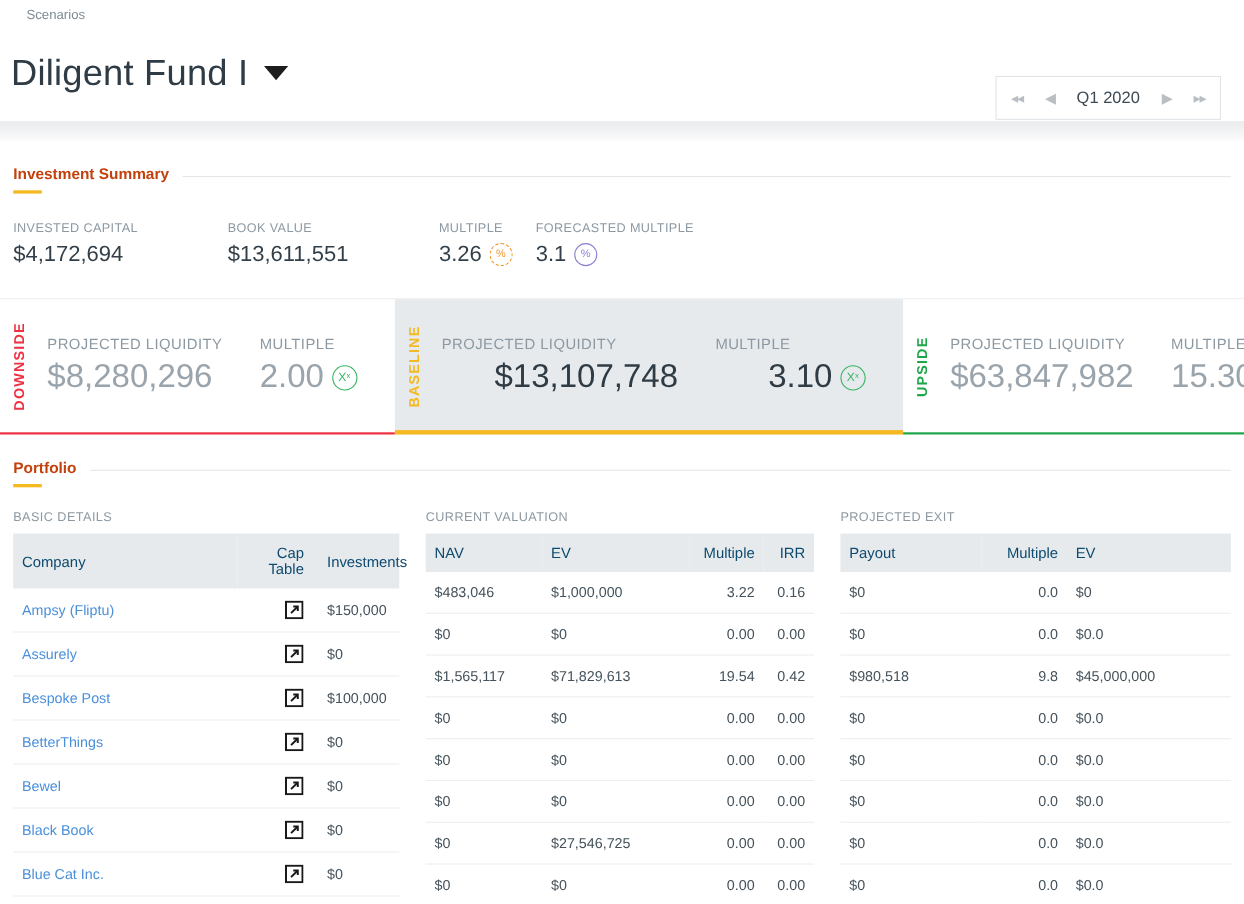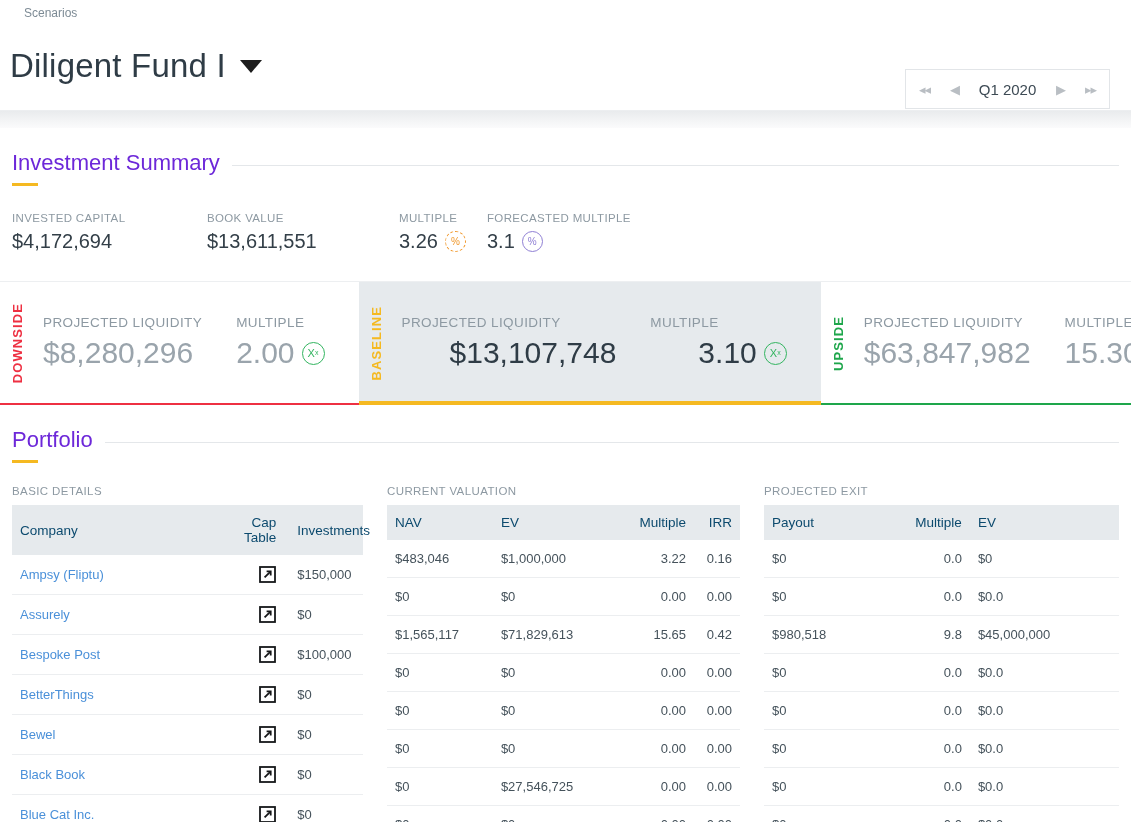--- a/index.html
+++ b/index.html
@@ -78,23 +78,23 @@
   
   .section {
     padding: 0 12px;
   }
   .sec-head {
     display: flex;
     align-items: center;
     padding-top: 22px;
   }
   .sec-title {
-    font-size: 22px;
-    font-weight: 400;
-    color: #6d28d9;
+    font-size: 14px;
+    font-weight: 700;
+    color: #c2410c;
     white-space: nowrap;
     padding-right: 12px;
   }
   .sec-rule {
     flex: 1;
     height: 1px;
     background: #e4e7ea;
     margin-top: 4px;
   }
   .sec-underline {
@@ -492,21 +492,21 @@
           </tr>
           <tr>
             <td>$0</td>
             <td>$0</td>
             <td class="num">0.00</td>
             <td class="num">0.00</td>
           </tr>
           <tr>
             <td>$1,565,117</td>
             <td>$71,829,613</td>
-            <td class="num">15.65</td>
+            <td class="num">19.54</td>
             <td class="num">0.42</td>
           </tr>
           <tr>
             <td>$0</td>
             <td>$0</td>
             <td class="num">0.00</td>
             <td class="num">0.00</td>
           </tr>
           <tr>
             <td>$0</td>

